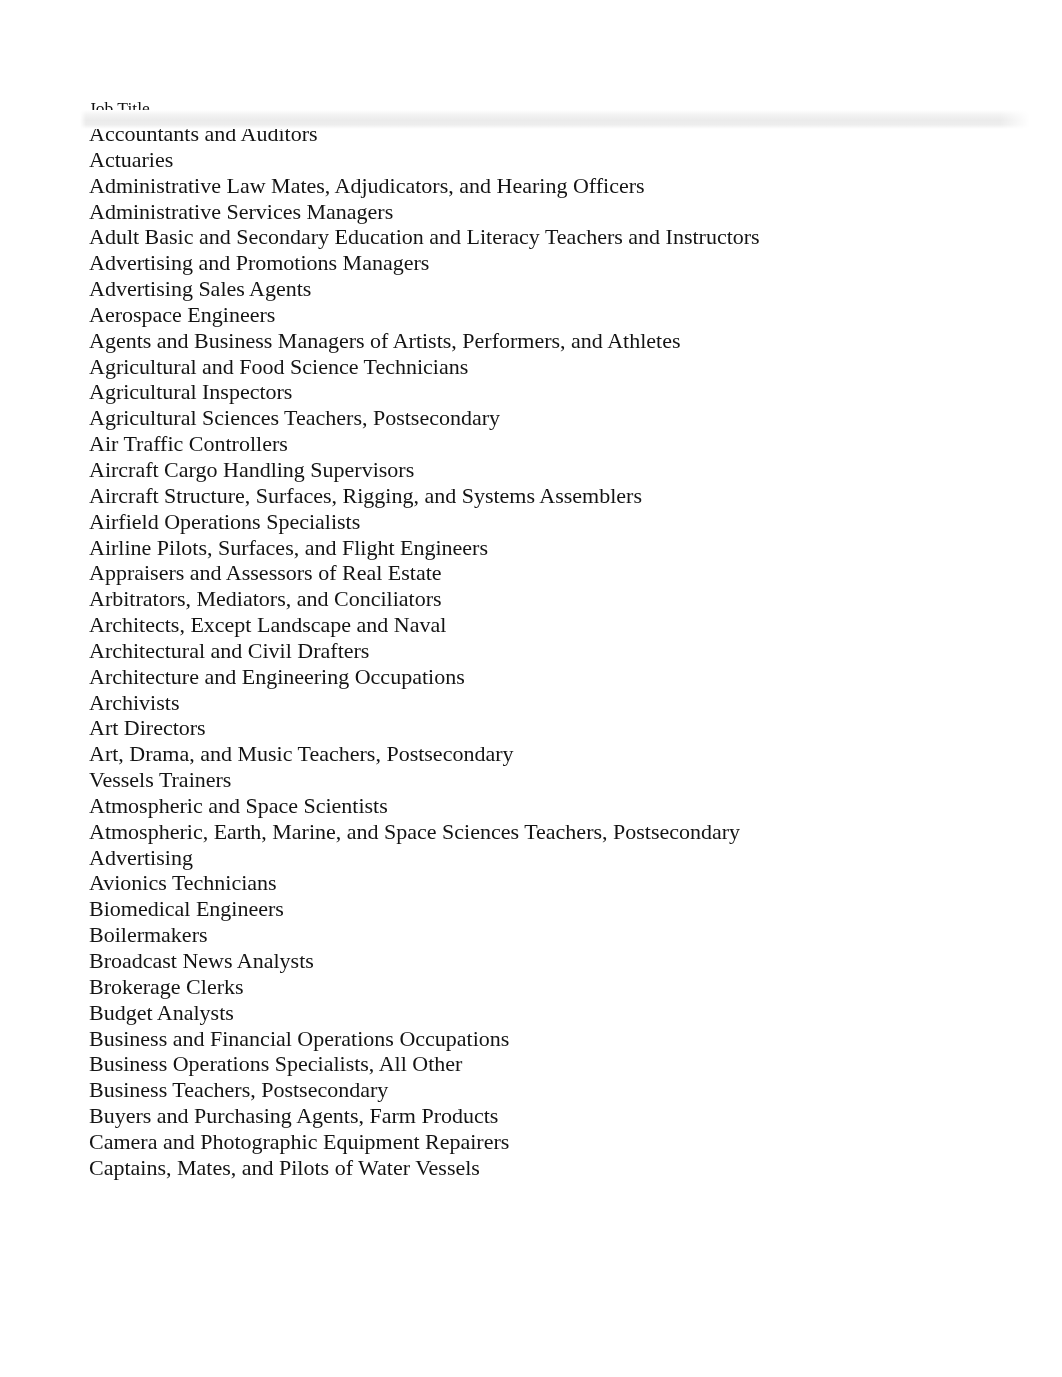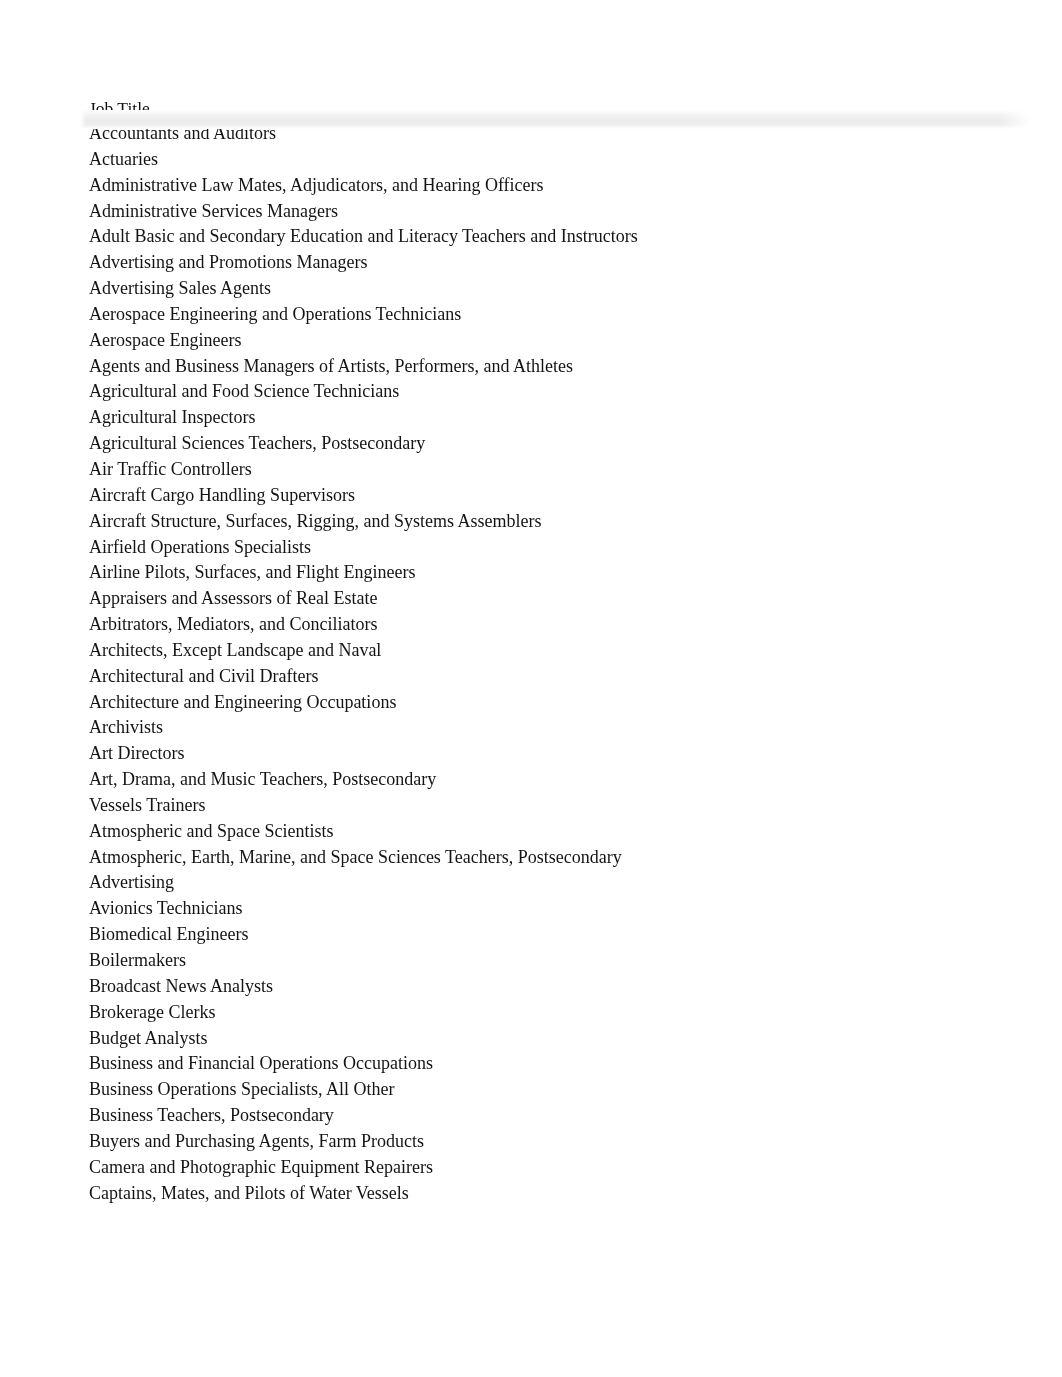--- a/index.html
+++ b/index.html
@@ -84,21 +84,21 @@
         #ffffff 100%);
   }
 
   .rows {
     position: relative;
   }
 
   .data-row {
     height: 25.85px;
     line-height: 25.85px;
-    font-size: 18px;
+    font-size: 22px;
     white-space: nowrap;
     color: #141414;
   }
 </style>
 </head>
 <body>
 
 <div id="sheet">
 
   <div class="column">
@@ -106,21 +106,20 @@
     <div class="header-row">Job Title</div>
 
     <div class="rows">
         <div class="data-row">Accountants and Auditors</div>
         <div class="data-row">Actuaries</div>
         <div class="data-row">Administrative Law Mates, Adjudicators, and Hearing Officers</div>
         <div class="data-row">Administrative Services Managers</div>
         <div class="data-row">Adult Basic and Secondary Education and Literacy Teachers and Instructors</div>
         <div class="data-row">Advertising and Promotions Managers</div>
         <div class="data-row">Advertising Sales Agents</div>
-        <div class="data-row">Aerospace Engineering and Operations Technicians</div>
         <div class="data-row">Aerospace Engineers</div>
         <div class="data-row">Agents and Business Managers of Artists, Performers, and Athletes</div>
         <div class="data-row">Agricultural and Food Science Technicians</div>
         <div class="data-row">Agricultural Inspectors</div>
         <div class="data-row">Agricultural Sciences Teachers, Postsecondary</div>
         <div class="data-row">Air Traffic Controllers</div>
         <div class="data-row">Aircraft Cargo Handling Supervisors</div>
         <div class="data-row">Aircraft Structure, Surfaces, Rigging, and Systems Assemblers</div>
         <div class="data-row">Airfield Operations Specialists</div>
         <div class="data-row">Airline Pilots, Surfaces, and Flight Engineers</div>

